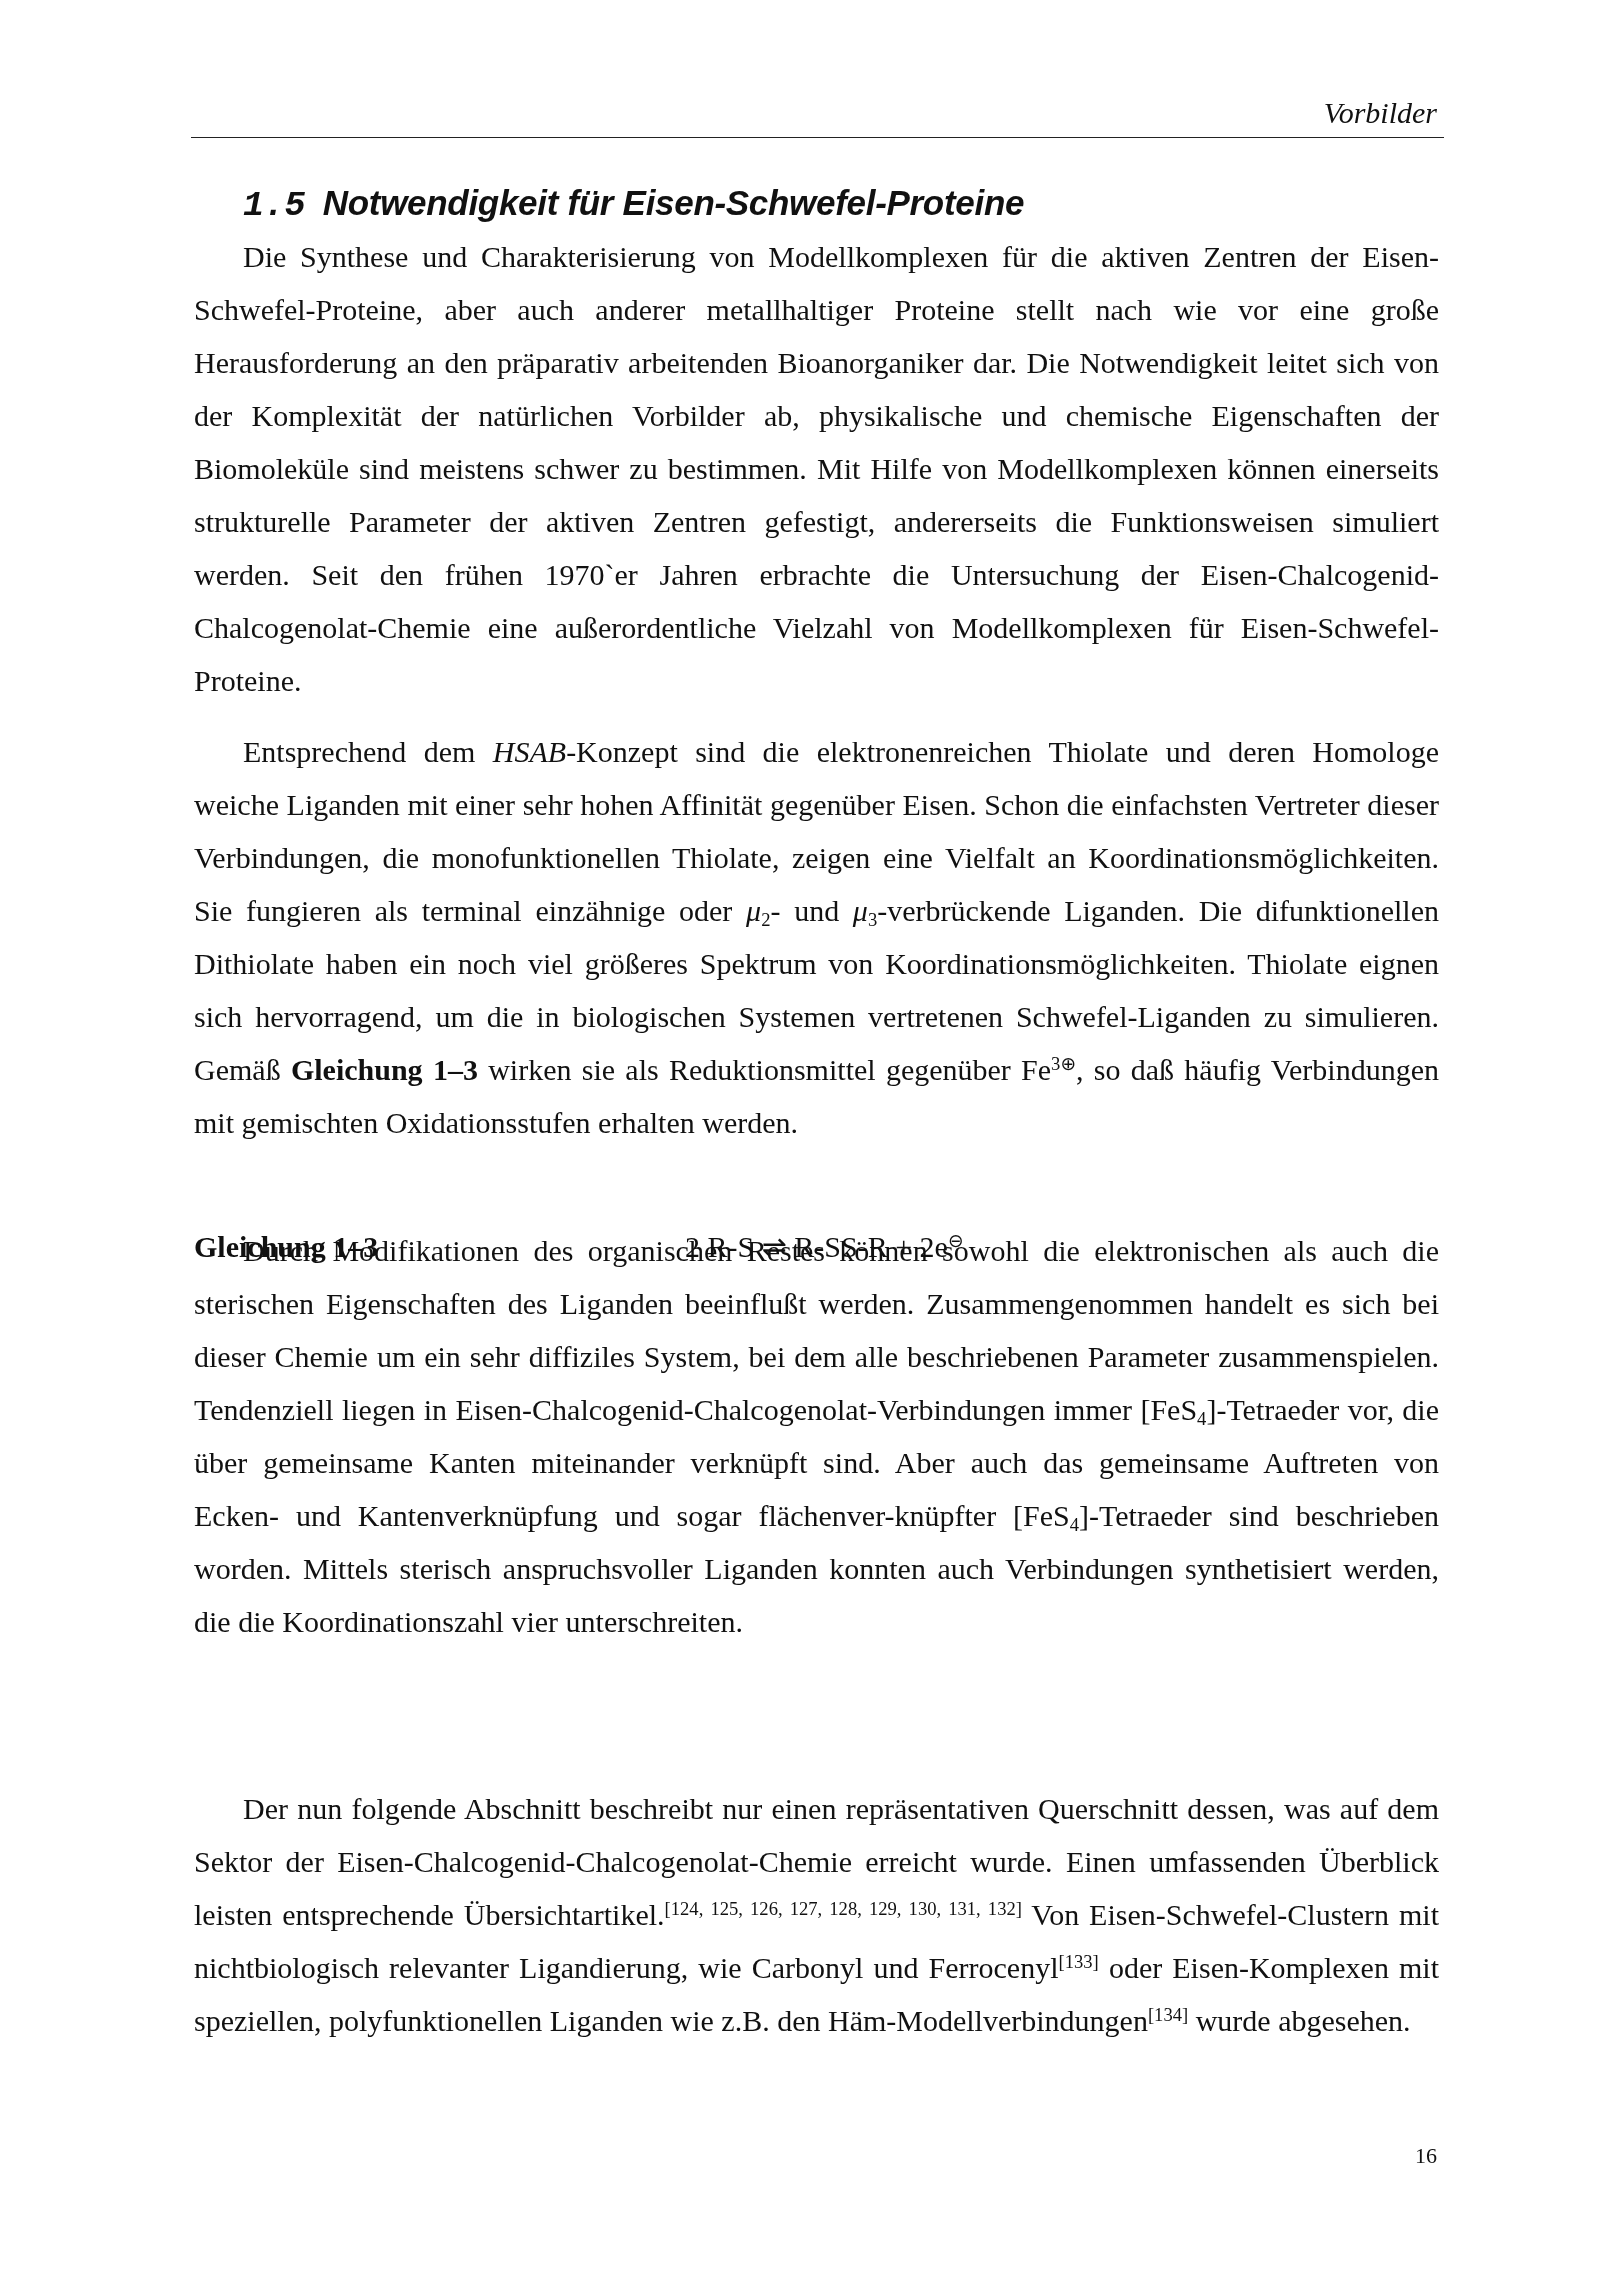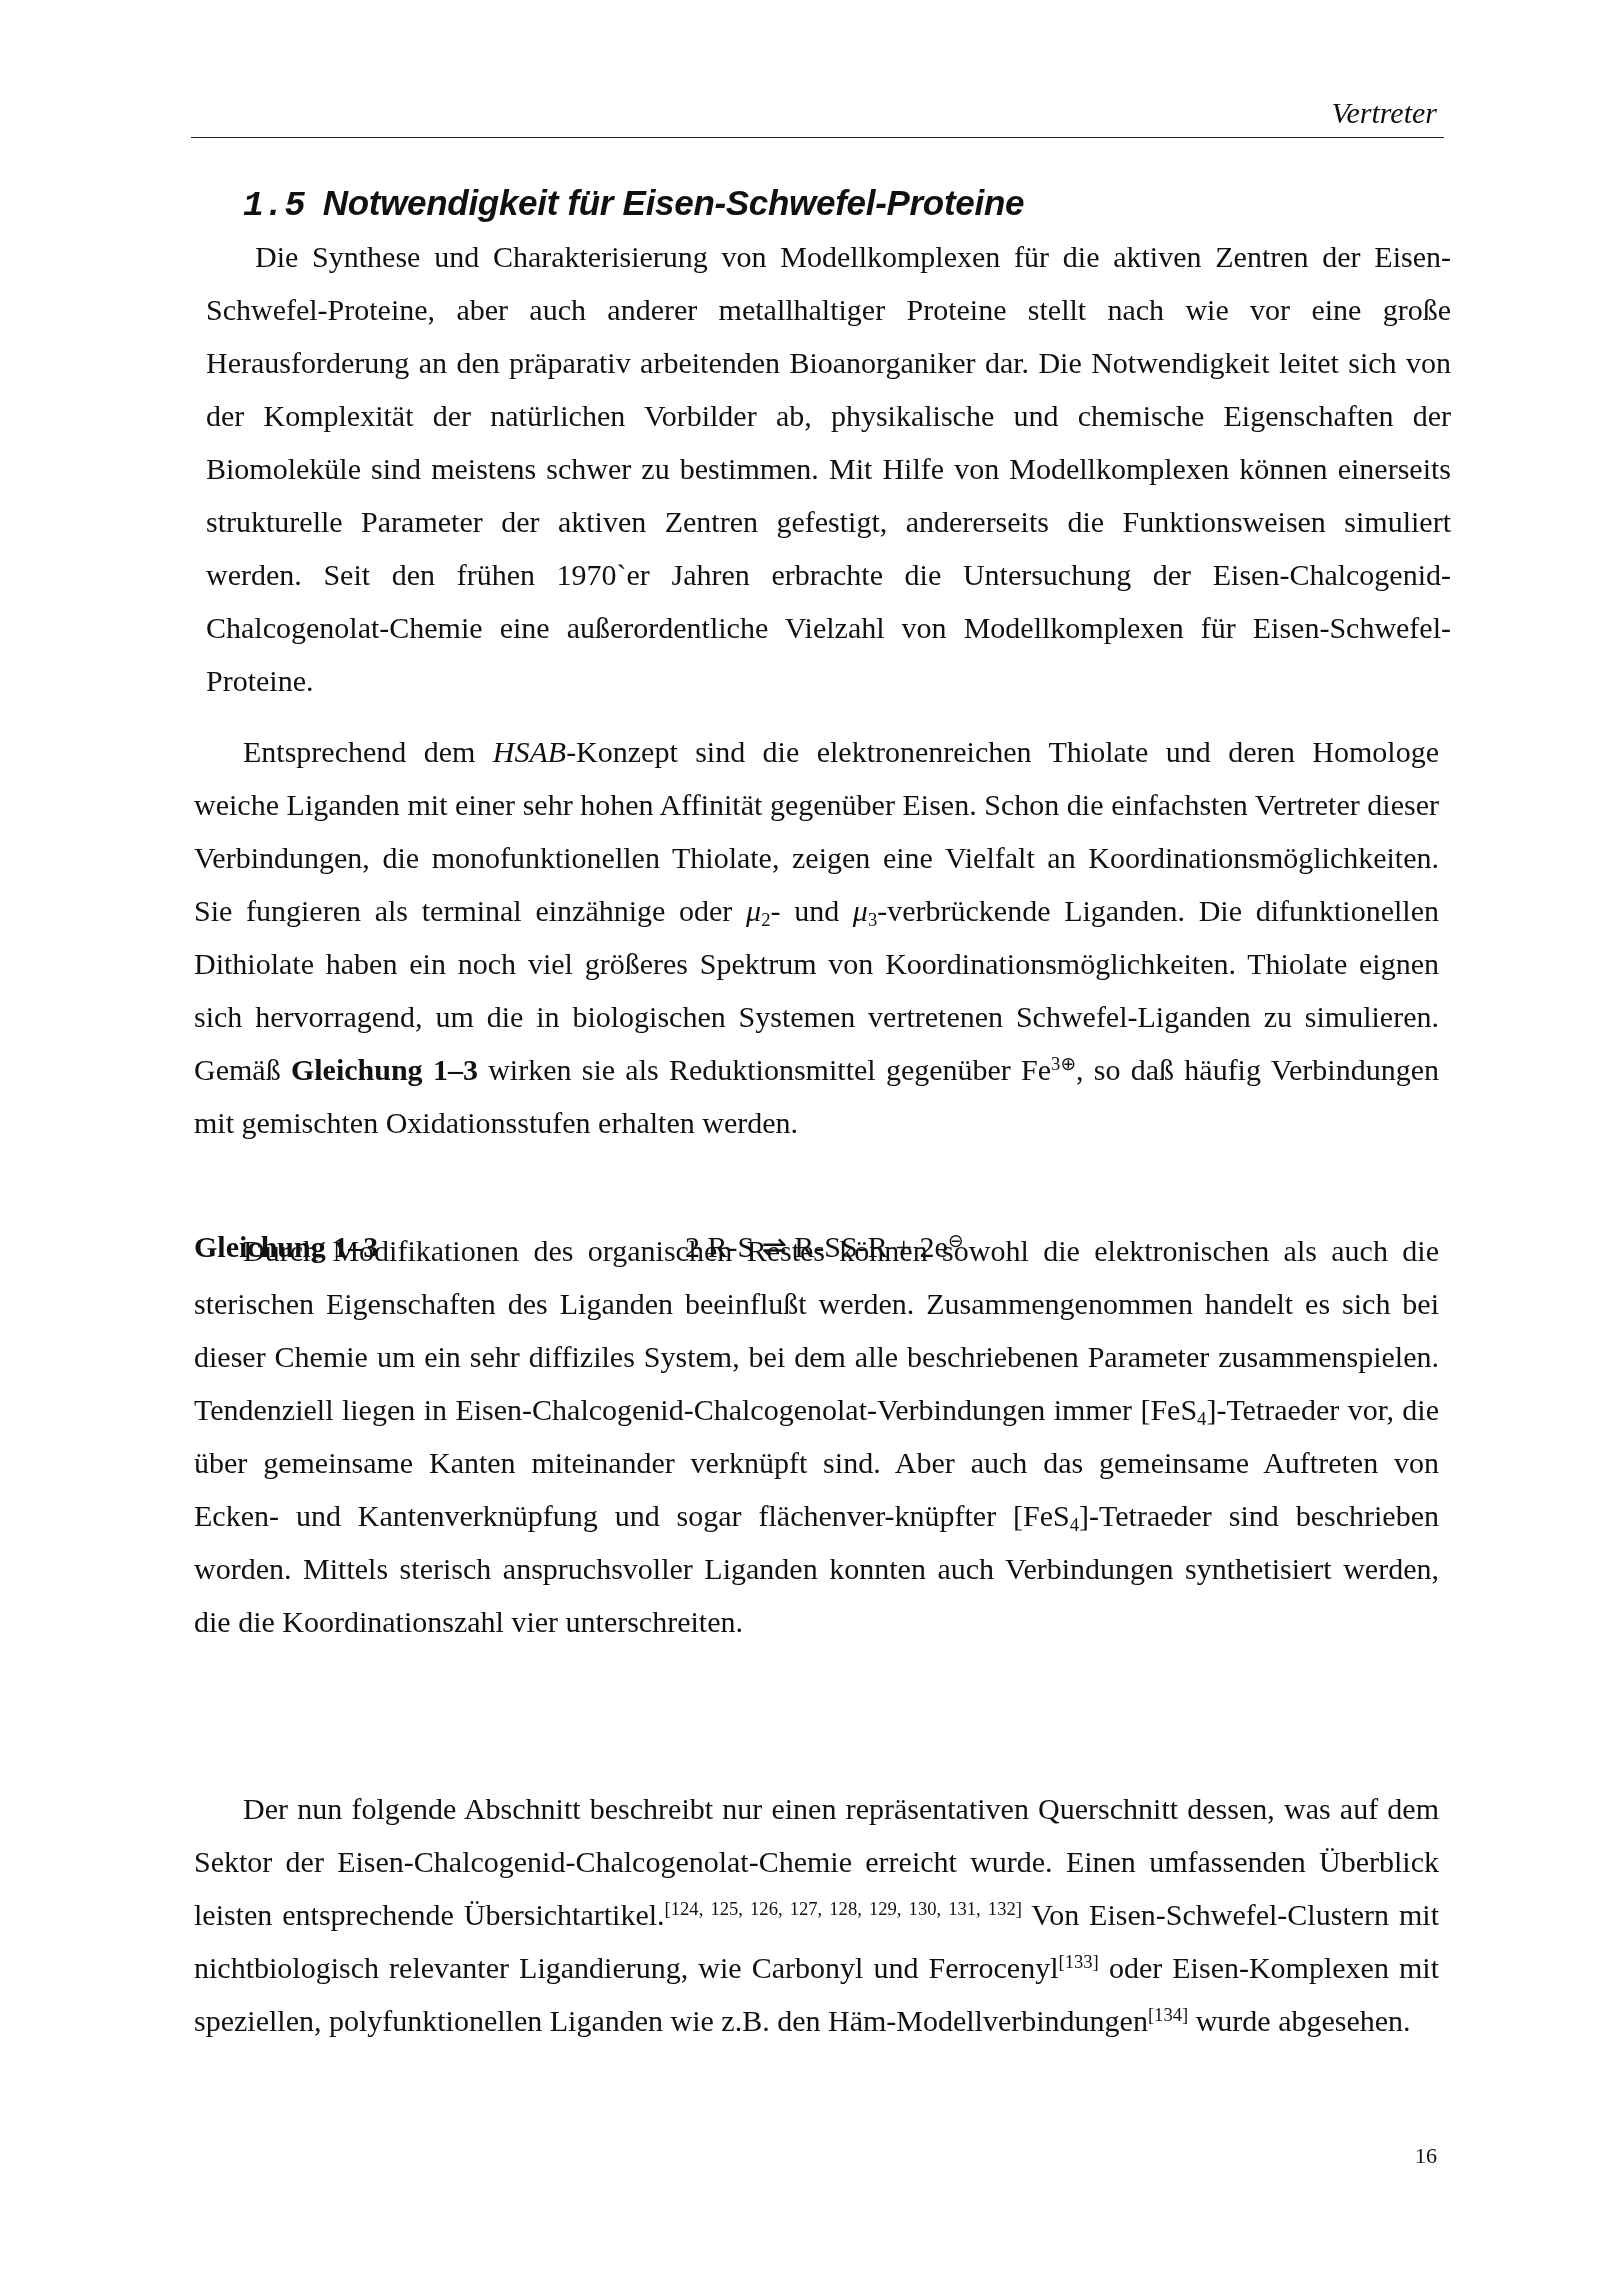--- a/index.html
+++ b/index.html
@@ -8,37 +8,37 @@
   .header-text { position: absolute; right: 183px; top: 96px; font-style: italic;
                  font-size: 30px; }
   .header-rule { position: absolute; left: 191px; width: 1253px; top: 137px; height: 0;
                  border-top: 1.5px solid #222; }
   .section-title { position: absolute; left: 243px; top: 183px; font-family: "Liberation Sans", sans-serif;
                    font-weight: bold; font-style: italic; font-size: 35px; letter-spacing: -0.3px; white-space: nowrap; }
   .section-title .num { margin-right: 17.6px; font-family: Liberation Mono, monospace; }
   .body { position: absolute; left: 194px; width: 1245px; font-size: 30px; line-height: 53px;
           text-align: justify; }
   .body p { margin: 0; text-indent: 49px; }
-  .p1 { top: 230px; margin-left: 12px; }
+  .p1 { top: 230px; }
   .p2 { top: 725px; }
   .eq { position: absolute; left: 194px; top: 1220px; font-size: 30px; line-height: 53px; width: 1245px; }
   .eq .label { font-weight: bold; position: absolute; left: 0; white-space: nowrap; }
   .eq .formula { position: absolute; left: 443px; white-space: nowrap; margin-left: 48px; }
   .p3 { top: 1224px; }
   .p4 { top: 1782px; }
   sup { font-size: 62%; vertical-align: 0.55em; line-height: 0; }
   sub { font-size: 62%; vertical-align: -0.25em; line-height: 0; }
   .it { font-style: italic; }
   .b { font-weight: bold; }
   .page-number { position: absolute; right: 183px; top: 2143px; font-size: 22px; }
 </style>
 </head>
 <body>
 
-<div class="header-text">Vertreter</div>
+<div class="header-text">Vorbilder</div>
 <div class="header-rule"></div>
 
 <div class="section-title">
   <span class="num">1.5</span><span>Notwendigkeit für Eisen-Schwefel-Proteine</span>
 </div>
 
 <div class="body p1">
   <p>Die Synthese und Charakterisierung von Modellkomplexen für die aktiven Zentren der Eisen-Schwefel-Proteine, aber auch anderer metallhaltiger Proteine stellt nach wie vor eine große Herausforderung an den präparativ arbeitenden Bioanorganiker dar. Die Notwendigkeit leitet sich von der Komplexität der natürlichen Vorbilder ab, physikalische und chemische Eigenschaften der Biomoleküle sind meistens schwer zu bestimmen. Mit Hilfe von Modellkomplexen können einerseits strukturelle Parameter der aktiven Zentren gefestigt, andererseits die Funktionsweisen simuliert werden. Seit den frühen 1970`er Jahren erbrachte die Untersuchung der Eisen-Chalcogenid-Chalcogenolat-Chemie eine außerordentliche Vielzahl von Modellkomplexen für Eisen-Schwefel-Proteine.</p>
 </div>
 

